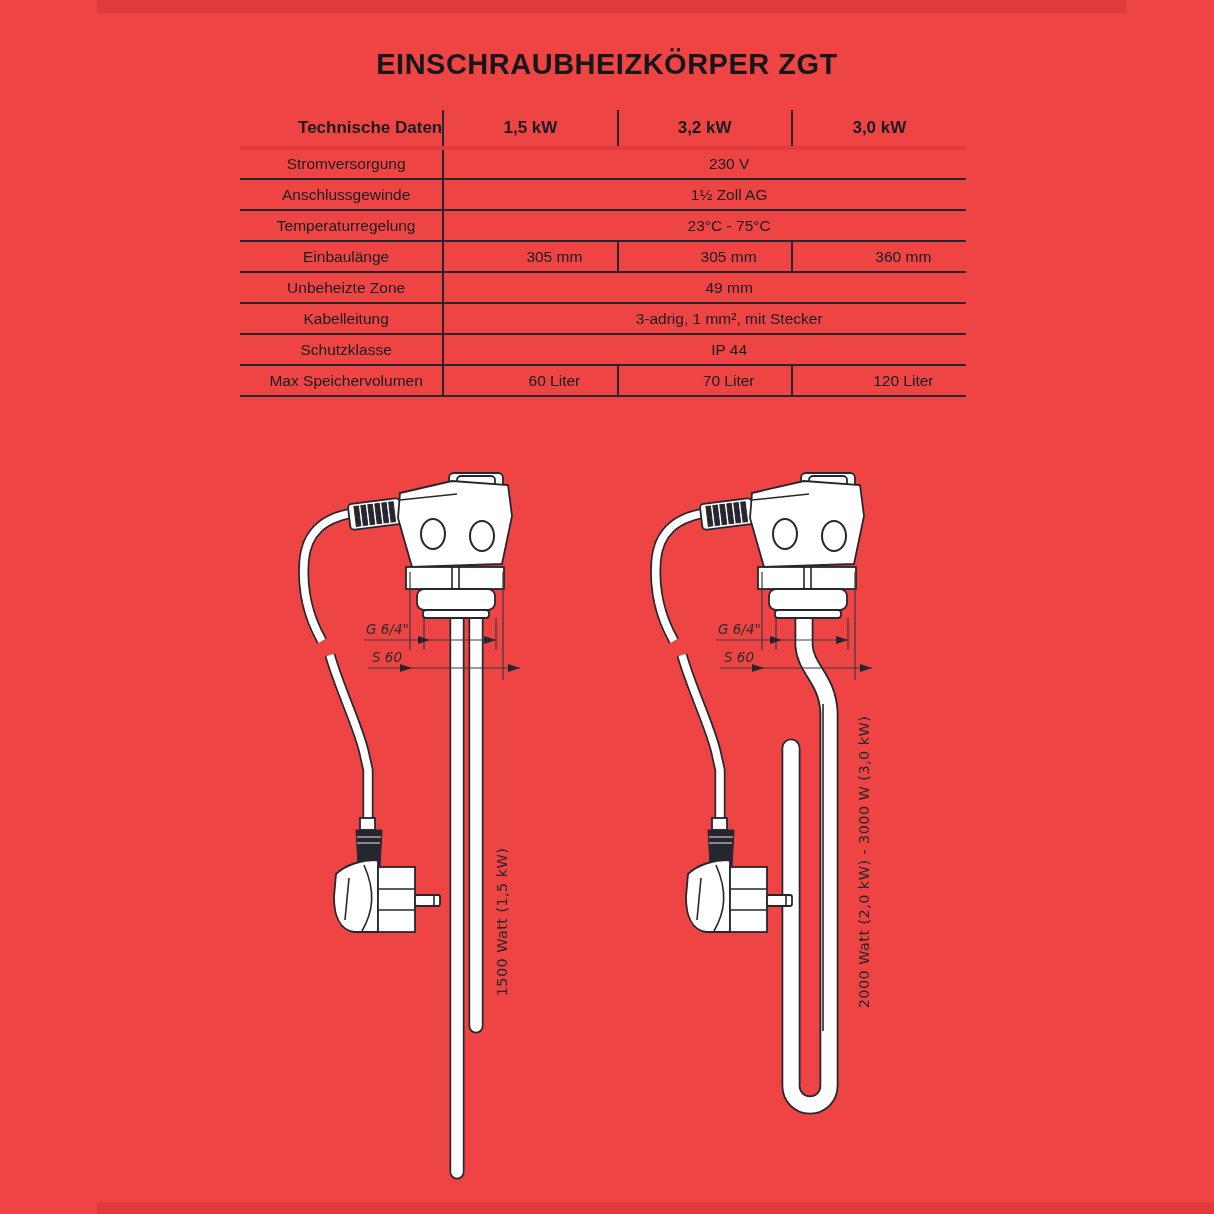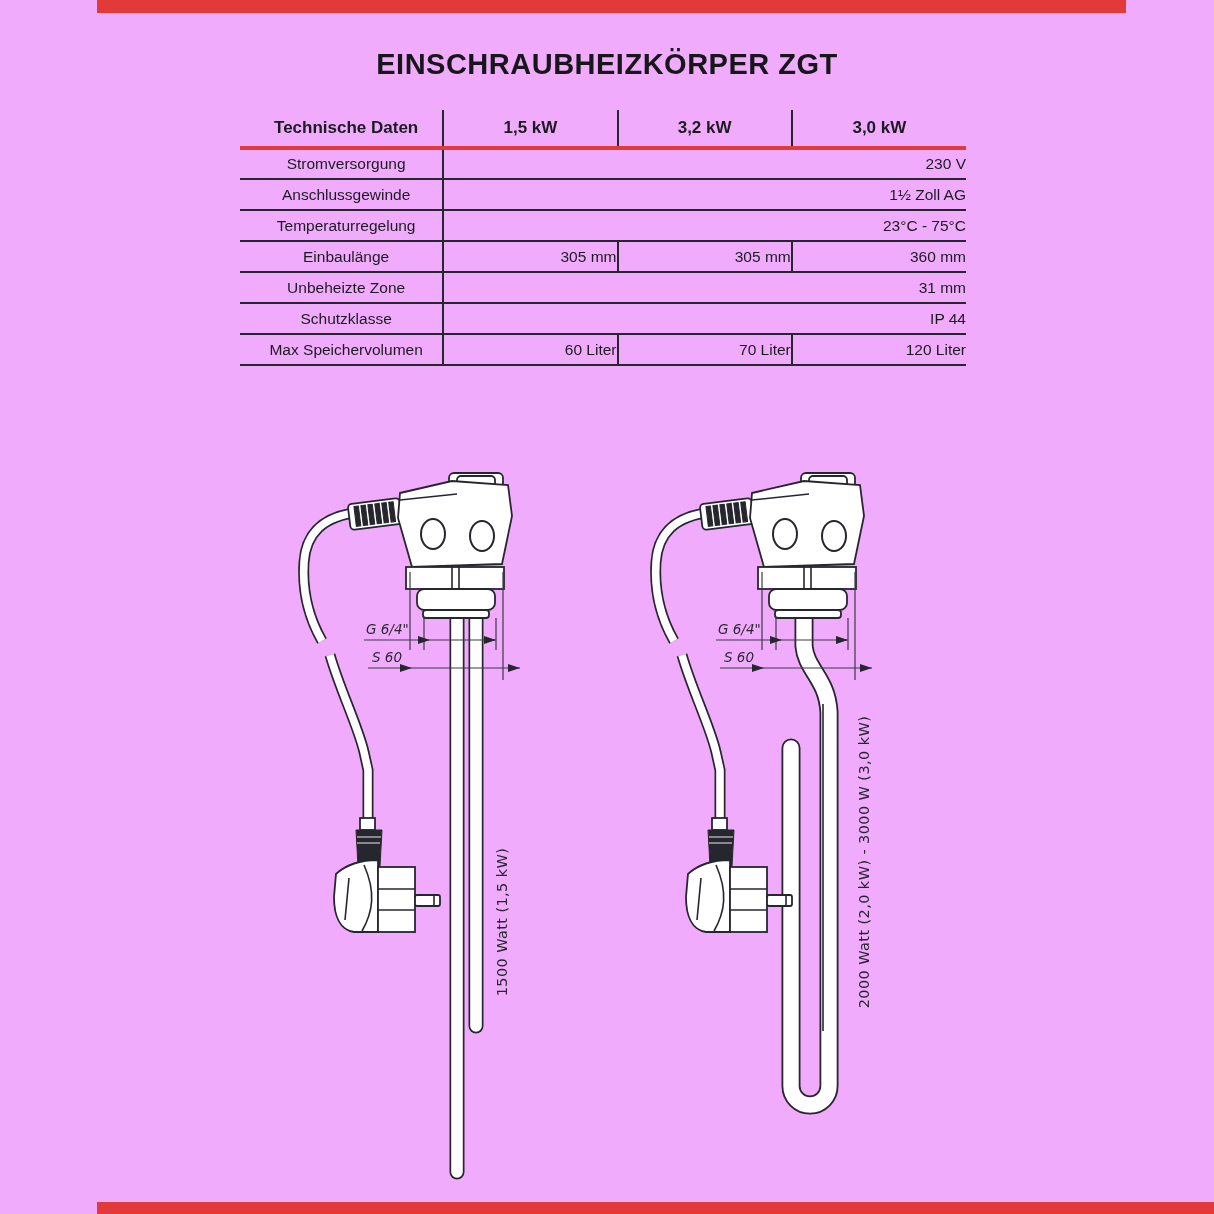--- a/index.html
+++ b/index.html
@@ -1,34 +1,34 @@
 <!DOCTYPE html>
 <html style="--accent: #e23a3a; --ink: #26262e;"><head>
 <meta charset="utf-8">
 <style>
   :root { --accent:#e23a3a; --ink:#26262e; }
   * { margin:0; padding:0; box-sizing:border-box; }
   body { background:#fff; font-family:"Liberation Sans", sans-serif; }
-  .page { position:relative; width:1214px; height:1214px; background:#f0abfc; overflow:hidden; }
+  .page { position:relative; width:1214px; height:1214px; background:#ef4444; overflow:hidden; }
 
   .bar { position:absolute; background:var(--accent); }
   .bar-top { left:97px; top:0; width:1029px; height:13px; }
   .bar-bottom { left:97px; top:1202px; width:1117px; height:12px; }
 
   .title { position:absolute; top:48px; left:0; width:100%; text-align:center;
            font-size:29px; font-weight:bold; letter-spacing:.5px; color:#17171a; }
 
   .spec-table-wrap { position:absolute; left:240px; top:110px; width:726px; }
   table.spec { width:100%; border-collapse:collapse; table-layout:fixed; color:#1b1b1f; }
   table.spec thead th { font-size:17px; font-weight:bold; height:38px; vertical-align:middle;
                         border-bottom:4px solid var(--accent); }
-  table.spec th.lbl { text-align:center; padding-left:10px; border-right:2px solid var(--ink);margin-top:42px; }
+  table.spec th.lbl { text-align:right; padding-left:10px; border-right:2px solid var(--ink);margin-top:42px; }
   table.spec th.kw { text-align:center;margin-left:16px; }
   table.spec th.kw + th.kw { border-left:2px solid var(--ink); }
-  table.spec tbody td { font-size:15.5px; height:31px; vertical-align:middle; text-align:right;
+  table.spec tbody td { font-size:15.5px; height:31px; vertical-align:middle; text-align:center;
                         border-bottom:2px solid var(--ink);padding-left:48px; }
   table.spec tbody td.lbl { text-align:center; padding-left:10px; border-right:2px solid var(--ink); }
   table.spec tbody td.multi + td.multi { border-left:2px solid var(--ink); }
 
   svg.drawings { position:absolute; left:0; top:0; }
   .shape { fill:#fff; stroke:var(--ink); stroke-width:1.8; }
   .hole  { fill:#fff; stroke:var(--ink); stroke-width:2; }
   .ln    { stroke:var(--ink); stroke-width:1.6; fill:none; }
   .dark  { fill:var(--ink); stroke:var(--ink); stroke-width:1; }
   .darkfill { fill:var(--ink); }
@@ -83,21 +83,25 @@
             <td colspan="3" class="val span">23°C - 75°C</td>
           </tr>
           <tr>
             <td class="lbl">Einbaulänge</td>
             <td class="val multi">305 mm</td>
             <td class="val multi">305 mm</td>
             <td class="val multi">360 mm</td>
           </tr>
           <tr>
             <td class="lbl">Unbeheizte Zone</td>
-            <td colspan="3" class="val span">31 mm</td>
+            <td colspan="3" class="val span">49 mm</td>
+          </tr>
+          <tr>
+            <td class="lbl">Kabelleitung</td>
+            <td colspan="3" class="val span">3-adrig, 1 mm², mit Stecker</td>
           </tr>
           <tr>
             <td class="lbl">Schutzklasse</td>
             <td colspan="3" class="val span">IP 44</td>
           </tr>
           <tr>
             <td class="lbl">Max Speichervolumen</td>
             <td class="val multi">60 Liter</td>
             <td class="val multi">70 Liter</td>
             <td class="val multi">120 Liter</td>

